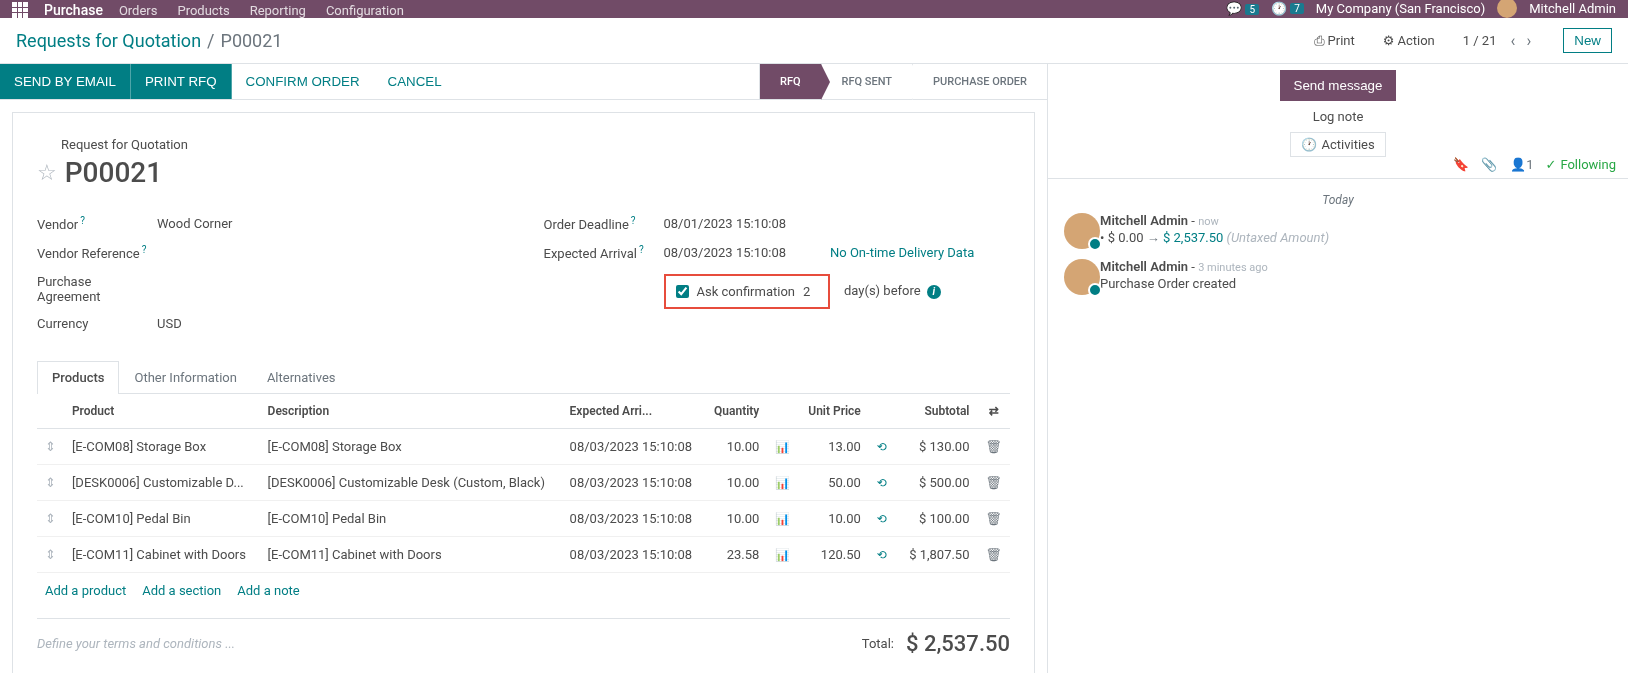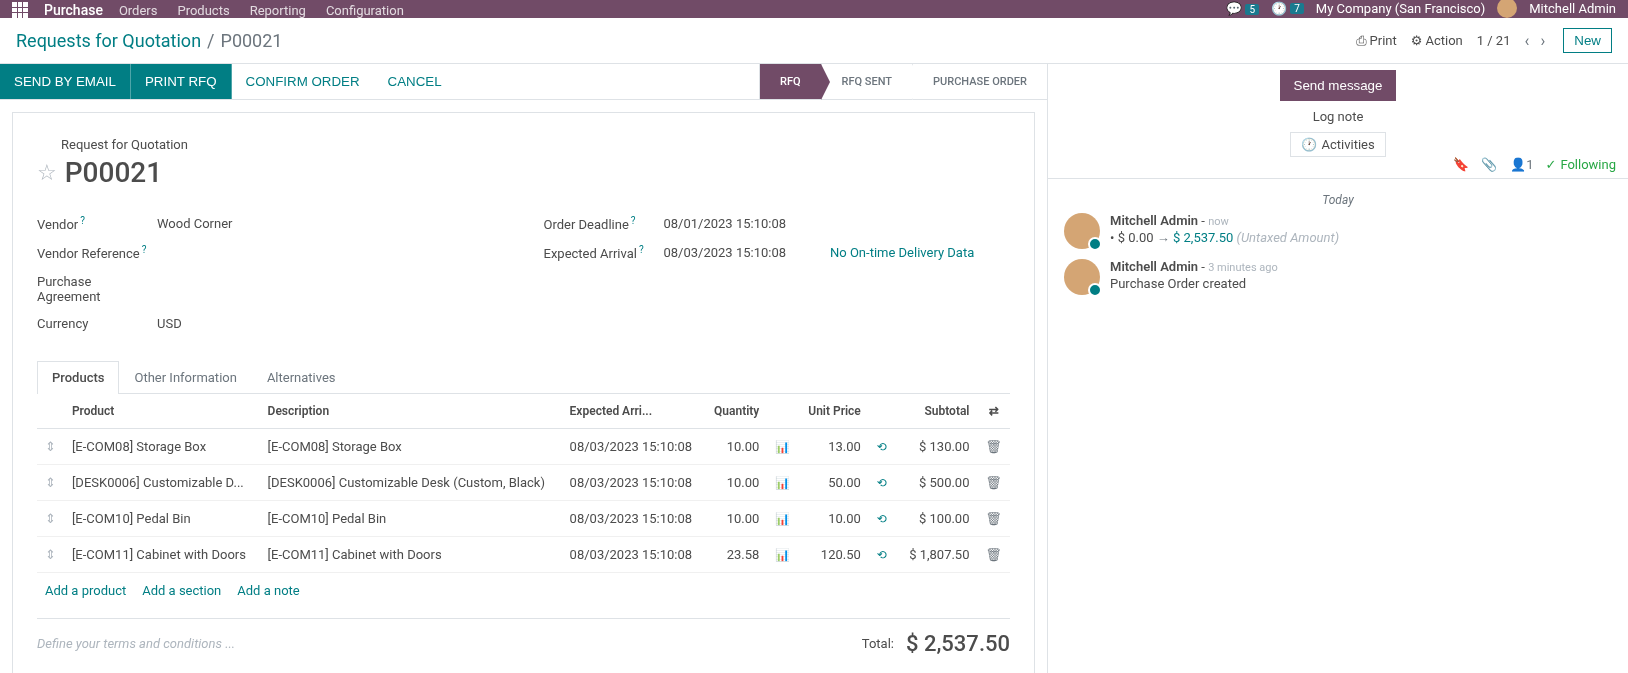--- a/index.html
+++ b/index.html
@@ -16,21 +16,21 @@
     .badge { background: #1a7a8f; font-size: 10px; padding: 0 4px; border-radius: 2px; }
     .clock-badge { display:flex; align-items:center; gap:3px;}
     .avatar-sm { width: 20px; height: 20px; border-radius: 50%; background: #d4a574; display: inline-block; }
     
     
     .sub-header { display: flex; align-items: center; padding: 10px 16px; border-bottom: 1px solid #dee2e6; }
     .breadcrumb { display: flex; align-items: center; gap: 6px; }
     .breadcrumb a { color: #017e84; font-size: 18px; text-decoration: none; cursor: pointer; }
     .breadcrumb .sep { color: #6c757d; font-size: 18px; }
     .breadcrumb .current { color: #6c757d; font-size: 18px; }
-    .sub-header .actions { margin-left: auto; display: flex; gap: 14px; align-items:center; }
+    .sub-header .actions { margin-left: auto; display: flex; gap: 28px; align-items:center; }
     .sub-header .actions .cog::before { content:"⚙"; margin-right:3px;}
     .sub-header .actions .print::before { content:"⎙"; margin-right:3px;}
     .page-nav { display:flex; align-items:center; gap:10px;}
     .page-nav .arrows span { cursor:pointer; padding:0 4px; color:#6c757d; font-size:16px;}
     .new-btn { border: 1px solid #017e84; color: #017e84; padding: 4px 10px; background: #fff; cursor: pointer; }
     
     
     .main { display: flex; }
     .left-pane { flex: 1; border-right: 1px solid #dee2e6;}
     .right-pane { width: 580px; }
@@ -91,21 +91,21 @@
     
     .chatter-tabs { display:flex; border-bottom:1px solid #dee2e6; padding:6px 12px; align-items:center;flex-direction:column;}
     .send-msg-btn { background:#714b67; color:#fff; padding:8px 14px; border:none; cursor:pointer;}
     .chatter-tab { padding:8px 14px; cursor:pointer;}
     .activities-btn { border:1px solid #dee2e6; padding:4px 10px; cursor:pointer; display:flex; align-items:center; gap:4px;}
     .chatter-right { margin-left:auto; display:flex; gap:12px; align-items:center; color:#6c757d;}
     .following { color:#28a745; display:flex; align-items:center; gap:4px; cursor:pointer;}
     
     .chatter-body { padding: 8px 16px;}
     .chatter-today { text-align:center; color:#6c757d; font-style:italic; font-size:12px; margin:6px 0;}
-    .msg { display:flex; gap:10px; margin-bottom:10px;}
+    .msg { display:flex; gap:0; margin-bottom:10px;}
     .avatar-msg { width:36px; height:36px; border-radius:50%; background:#d4a574; position:relative; flex-shrink:0;}
     .avatar-msg::after { content:""; width:10px;height:10px;background:#017e84;border:2px solid #fff;border-radius:50%;position:absolute;bottom:-2px;right:-2px;}
     .msg-content .author { font-weight:600; color:#4c4c4c;}
     .msg-content .time { color:#adb5bd; font-size:11px;}
     .msg-content .line { margin-top:2px;}
     .msg-content .arrow { color:#6c757d;}
     .msg-content .teal { color:#017e84;}
     .msg-content .note { color:#adb5bd; font-style:italic;}
     
     a{cursor:pointer;}
@@ -207,20 +207,29 @@
         <div>
           <div class="field-row" style="grid-template-columns:120px 1fr 180px;">
             <label><span>Order Deadline</span><span class="q">?</span></label>
             <span class="value">08/01/2023 15:10:08</span>
             <span></span>
           </div>
           <div class="field-row" style="grid-template-columns:120px 1fr 180px;">
             <label><span>Expected Arrival</span><span class="q">?</span></label>
             <span class="value">08/03/2023 15:10:08</span>
             <span class="delivery-link">No On-time Delivery Data</span>
+          </div>
+          <div class="field-row" style="grid-template-columns:120px 1fr 180px; align-items:center;">
+            <span></span>
+            <div class="highlight-box">
+              <input type="checkbox" checked="" style="">
+              <span>Ask confirmation</span>
+              <span>2</span>
+            </div>
+            <span style="padding-left:14px;"><span>day(s) before</span><span class="info-icon">i</span></span>
           </div>
         </div>
       </div>
 
       <div class="tabs">
         <div class="tab active">Products</div>
         <div class="tab">Other Information</div>
         <div class="tab">Alternatives</div>
       </div>
 

